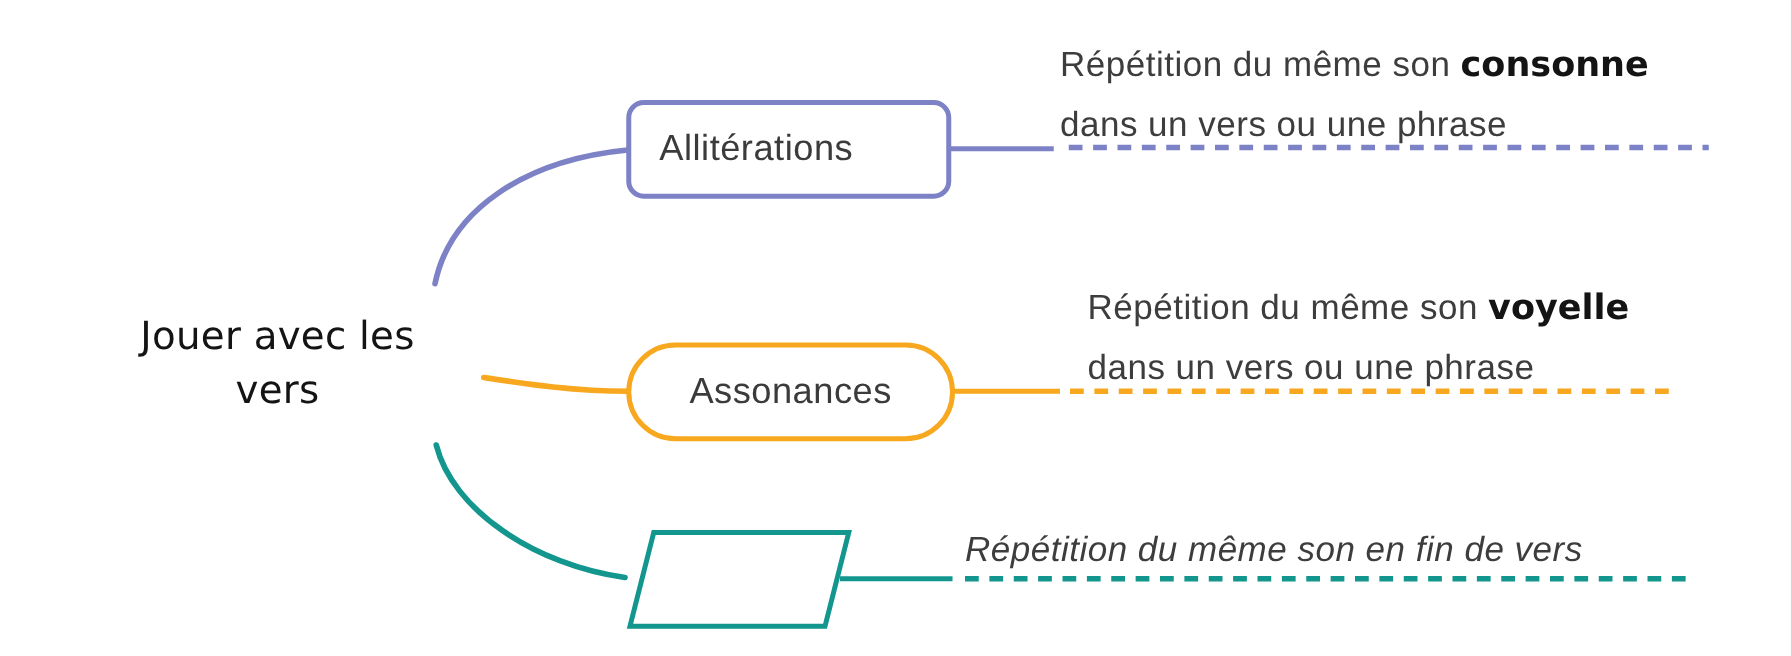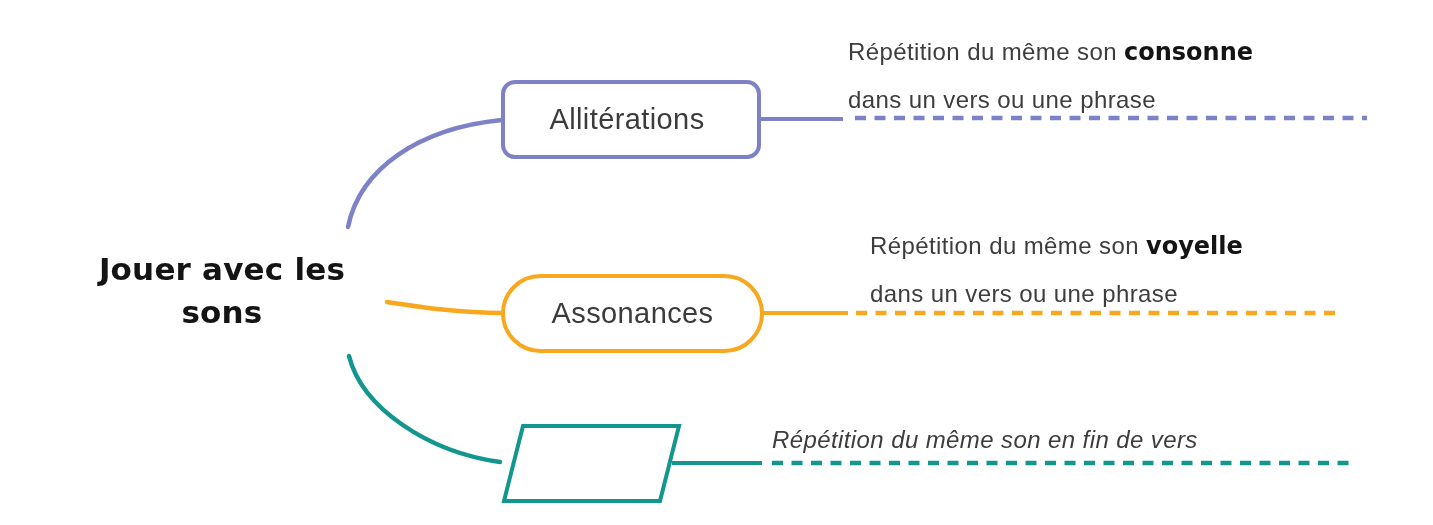--- a/index.html
+++ b/index.html
@@ -16,41 +16,41 @@
     left: 0; top: 0;
     width: 1433px; height: 525px;
   }
   .root-title {
     position: absolute;
     left: 90px;
     top: 248px;
     width: 264px;
     text-align: center;
     font-family: "DejaVu Sans", sans-serif;
-    font-weight: 700;
+    font-weight: 400;
     font-size: 31px;
     line-height: 43px;
     color: #141414;
     letter-spacing: 0.2px;
   }
   .node-label {
     position: absolute;
     display: flex;
     align-items: center;
     justify-content: center;
     font-size: 29px;
     color: #3b3b3b;
     letter-spacing: 0.4px;
   }
-  .node-label.alliterations { left: 499px; top: 82px;  width: 256px; height: 75px; }
+  .node-label.alliterations { left: 477px; top: 82px;  width: 256px; height: 75px; }
   .node-label.assonances    { left: 503px; top: 276px; width: 259px; height: 75px; }
   .node-label.rimes         { left: 512px; top: 426px; width: 155px; height: 75px; }
   .desc {
     position: absolute;
-    font-size: 24px;
+    font-size: 28px;
     line-height: 48px;
     color: #3d3d3d;
     letter-spacing: 0.4px;
     white-space: nowrap;
   }
   .desc .bold-word {
     font-family: "DejaVu Sans", sans-serif;
     font-weight: 700;
     color: #141414;
     letter-spacing: 0;
@@ -77,21 +77,21 @@
     <rect x="503" y="276" width="259" height="75" rx="37.5" fill="#ffffff" stroke-width="4" stroke="#f8a81e"></rect>
 
     <path d="M 349 356 C 362 408 428 452 500 462" fill="none" stroke-width="4.5" stroke-linecap="round" stroke="#12968e"></path>
     <line x1="672" y1="463" x2="762" y2="463" stroke-width="4" stroke="#12968e"></line>
     <line x1="772" y1="463" x2="1350" y2="463" stroke-width="4.5" stroke-dasharray="11 8.5" stroke="#12968e"></line>
     <polygon points="523,426 679,426 660,501 504,501" fill="#ffffff" stroke-width="4" stroke="#12968e"></polygon>
   </svg>
 
   <div class="root-title">
     <div>Jouer avec les</div>
-    <div>sons</div>
+    <div>vers</div>
   </div>
 
   <div class="node-label alliterations">Allitérations</div>
   <div class="node-label assonances">Assonances</div>
 
   <div class="desc d1">
     <div>
       <span>Répétition du même son </span><span class="bold-word">consonne</span>
     </div>
     <div>dans un vers ou une phrase</div>

